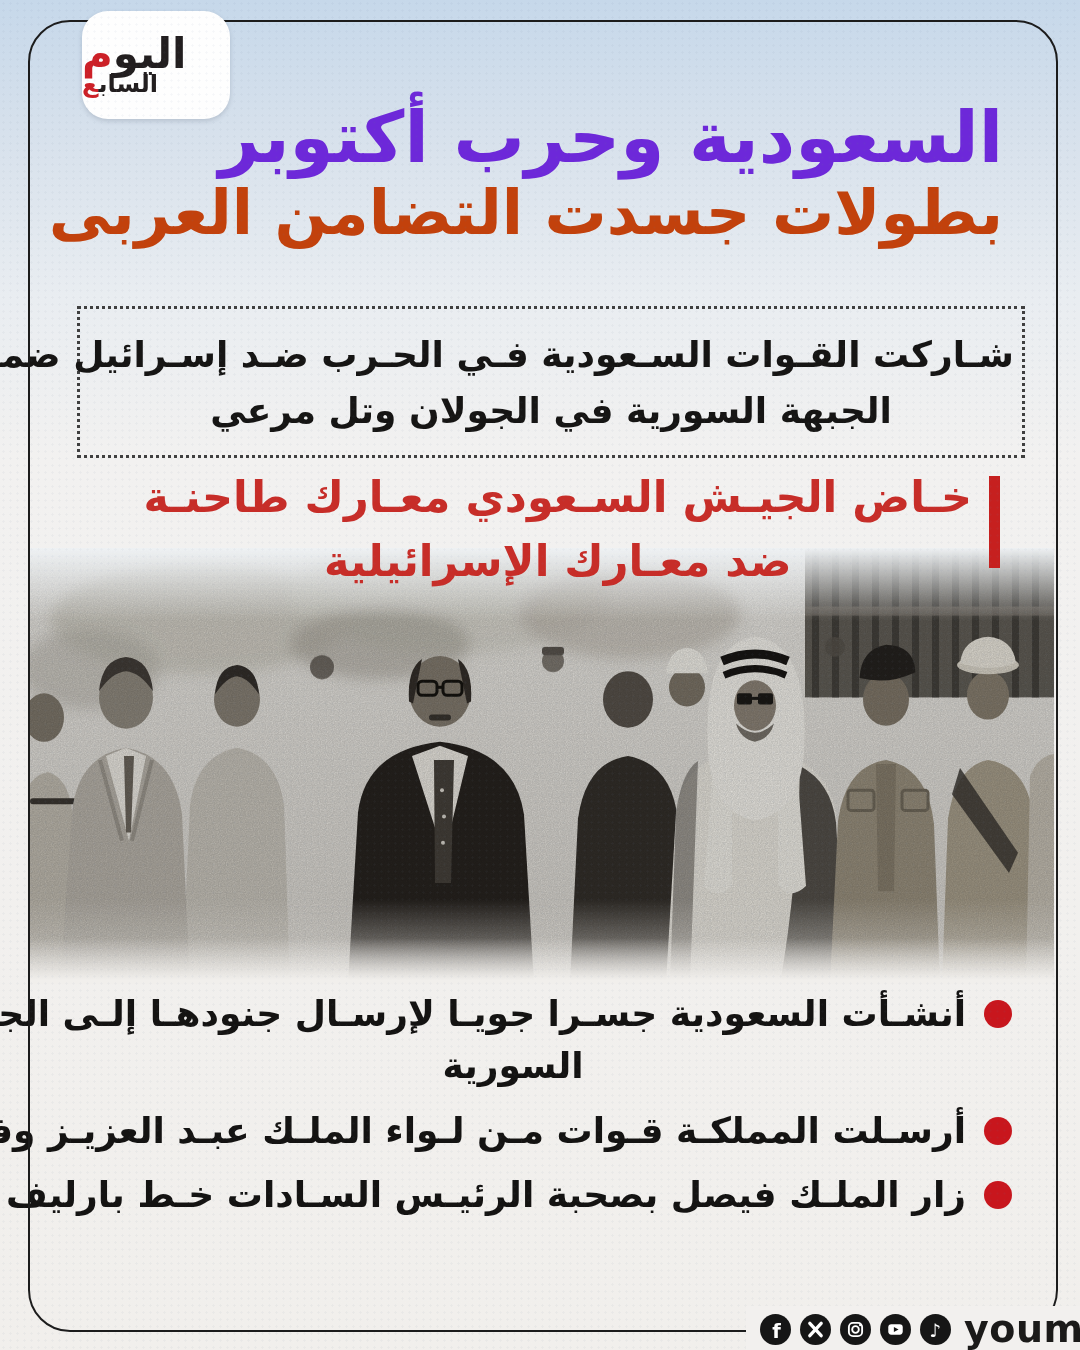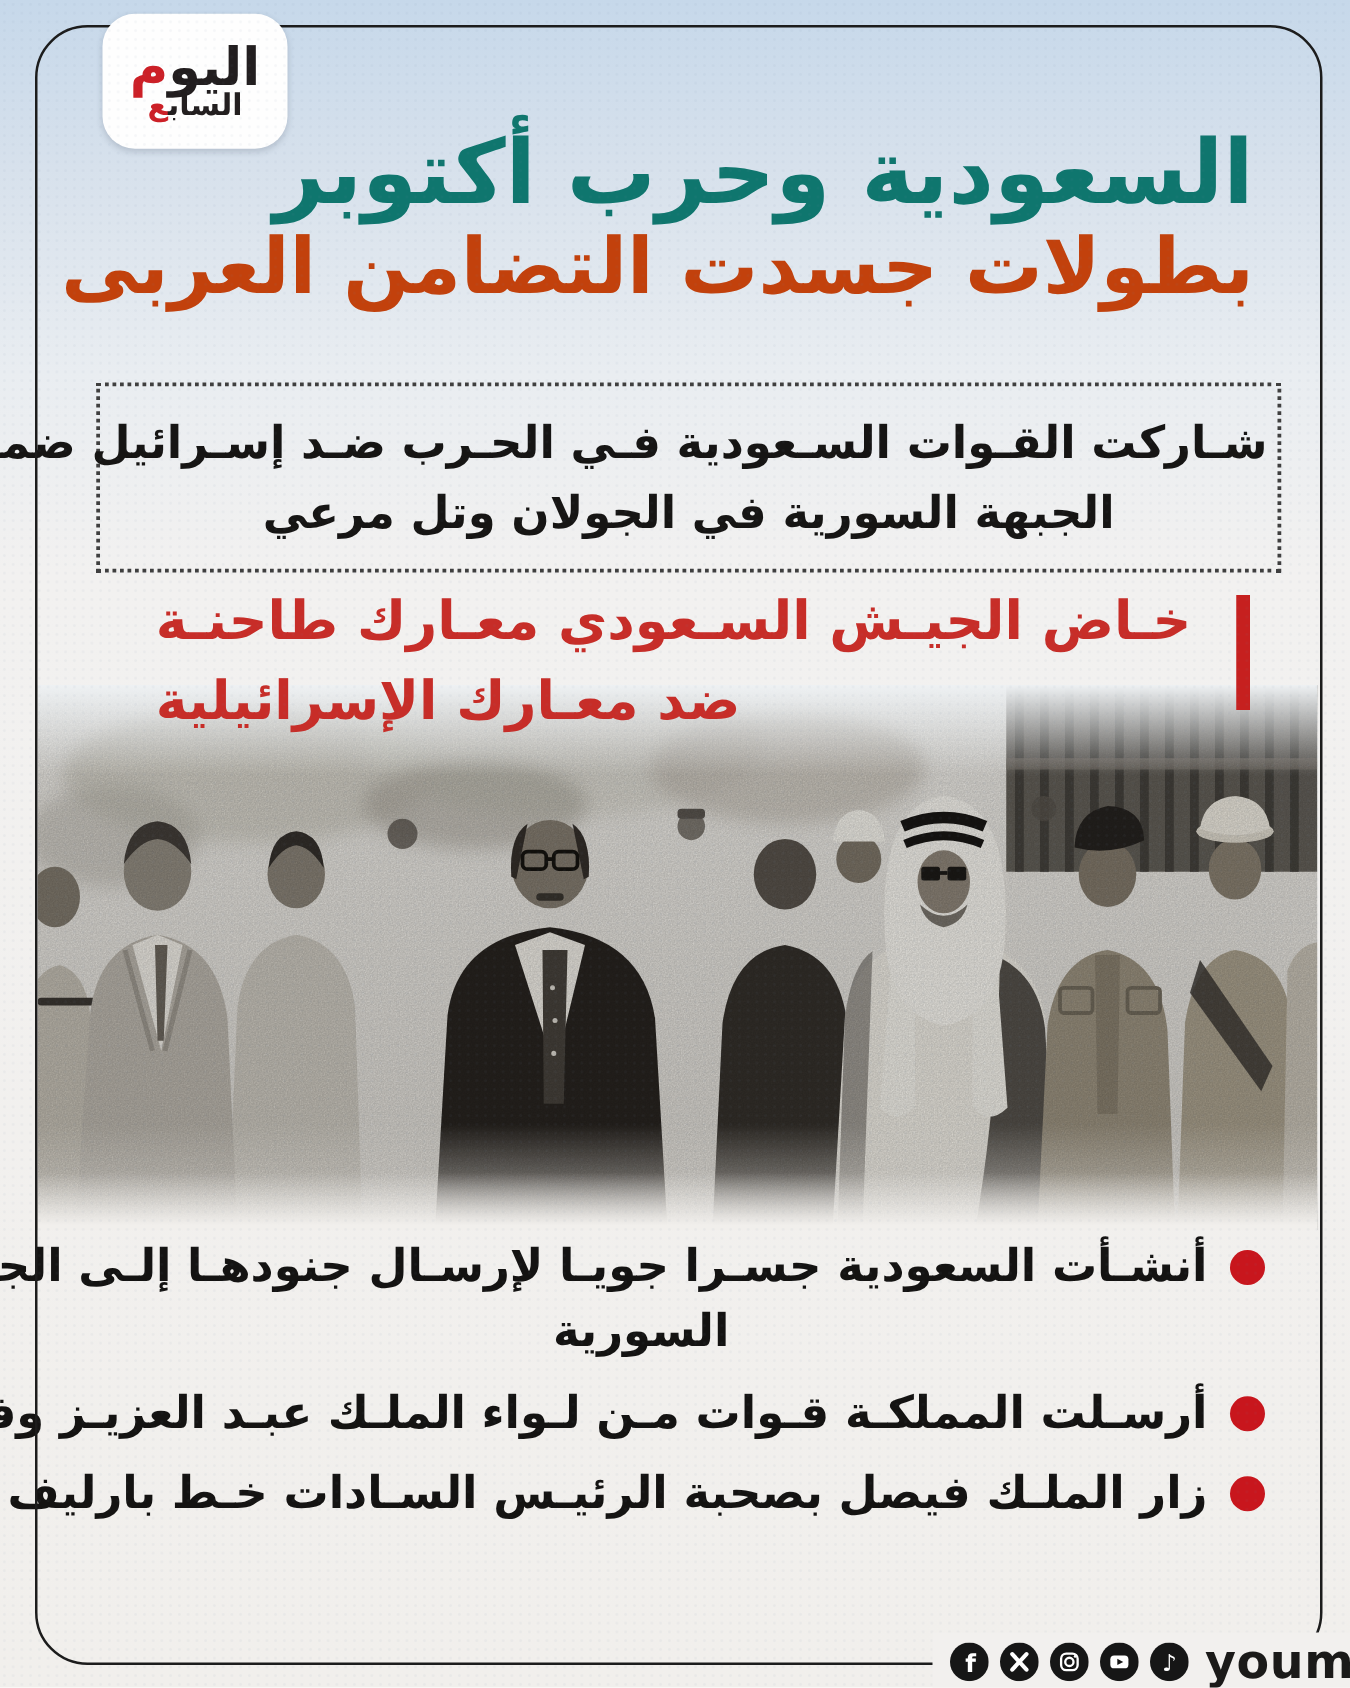--- a/index.html
+++ b/index.html
@@ -15,41 +15,41 @@
     background-size:7px 7px;opacity:.16;
   }
   .frame{
     position:absolute;left:28px;top:20px;width:1026px;height:1308px;
     border:2px solid #1c1c1c;border-radius:42px;z-index:40;pointer-events:none;
   }
   
   .logo{
     position:absolute;left:82px;top:11px;width:148px;height:108px;z-index:45;
     background:#fefefe;border-radius:26px;box-shadow:0 2px 5px rgba(40,50,70,.18);
-    display:flex;flex-direction:column;align-items:center;justify-content:center;
+    display:flex;flex-direction:column;align-items:flex-end;justify-content:center;
     direction:rtl;text-align:center;line-height:.92;
   }
   .logo .w1{font-size:42px;font-weight:800;color:#221e1f;letter-spacing:-1px;}
   .logo .w2{font-size:24px;font-weight:800;color:#221e1f;letter-spacing:-1px;}
   .logo .red{color:#cc2027;}
   
   .headline{position:absolute;right:77px;top:98px;direction:rtl;text-align:right;z-index:10;}
-  .headline .l1{font-size:71px;font-weight:800;color:#0f766e;line-height:1.12;letter-spacing:-1px;}
+  .headline .l1{font-size:71px;font-weight:800;color:#6d28d9;line-height:1.12;letter-spacing:-1px;}
   .headline .l2{font-size:62px;font-weight:800;color:#c2410c;line-height:1.12;letter-spacing:-1px;}
   
   .lead-box{
     position:absolute;left:77px;top:306px;width:926px;z-index:10;
     border:3px dotted #3f3f3f;padding:18px 8px 16px;
     direction:rtl;text-align:center;
   }
   .lead-box .ln{font-size:36px;font-weight:800;color:#161514;line-height:1.55;white-space:nowrap;}
   
   .quote{
     position:absolute;right:80px;top:466px;z-index:12;
-    direction:rtl;text-align:left;padding-right:47px;
+    direction:rtl;text-align:center;padding-right:28px;
   }
   .quote .bar{position:absolute;right:0;top:10px;width:11px;height:92px;background:#c6201f;}
   .quote .ln{font-size:43px;font-weight:800;color:#c72d28;line-height:1.48;white-space:nowrap;}
   
   .photo{position:absolute;left:30px;top:548px;width:1024px;height:436px;z-index:5;overflow:hidden;}
   .photo svg{display:block;width:100%;height:100%;}
   .photo .fade-top{position:absolute;left:0;top:0;right:0;height:72px;
     background:linear-gradient(180deg,#eef1f3 0%,rgba(238,241,243,0) 100%);}
   .photo .fade-bottom{position:absolute;left:0;bottom:0;right:0;height:46px;
     background:linear-gradient(0deg,#f1efec 8%,rgba(241,239,236,0) 100%);}

